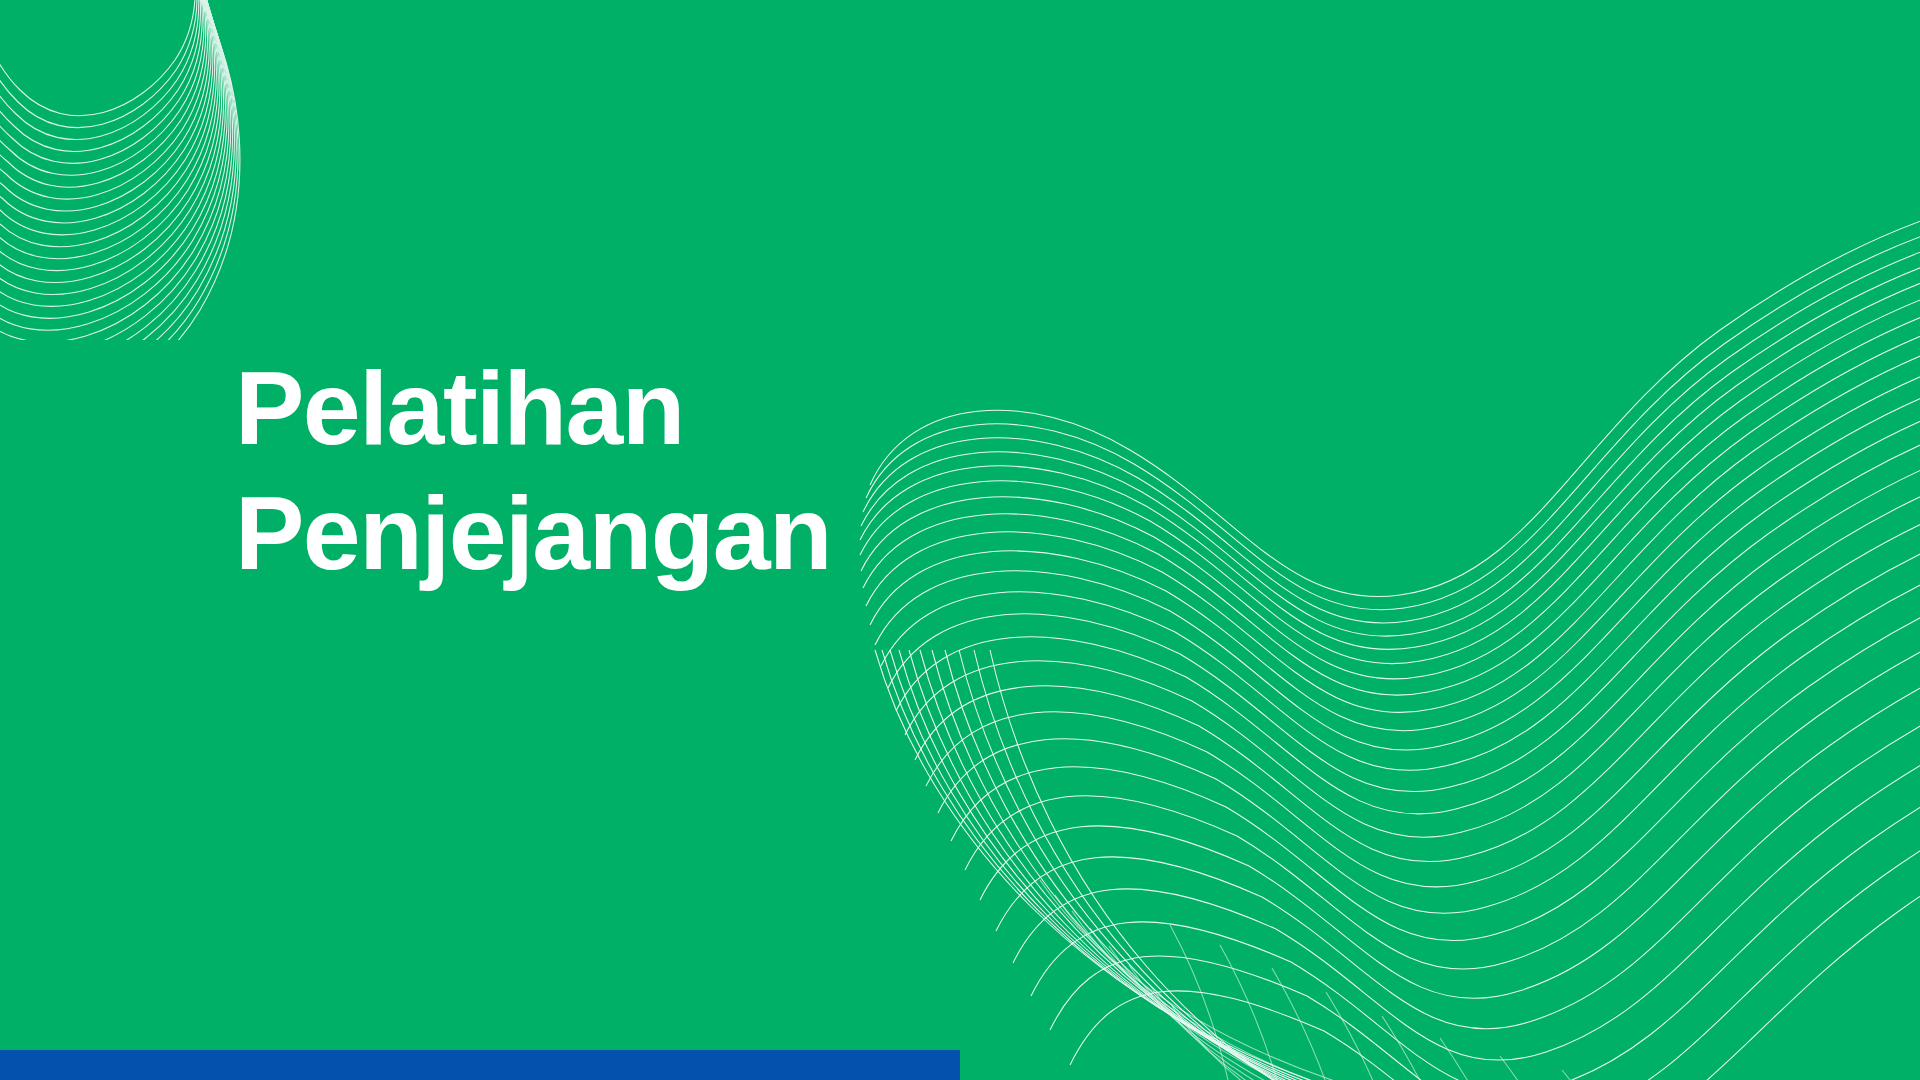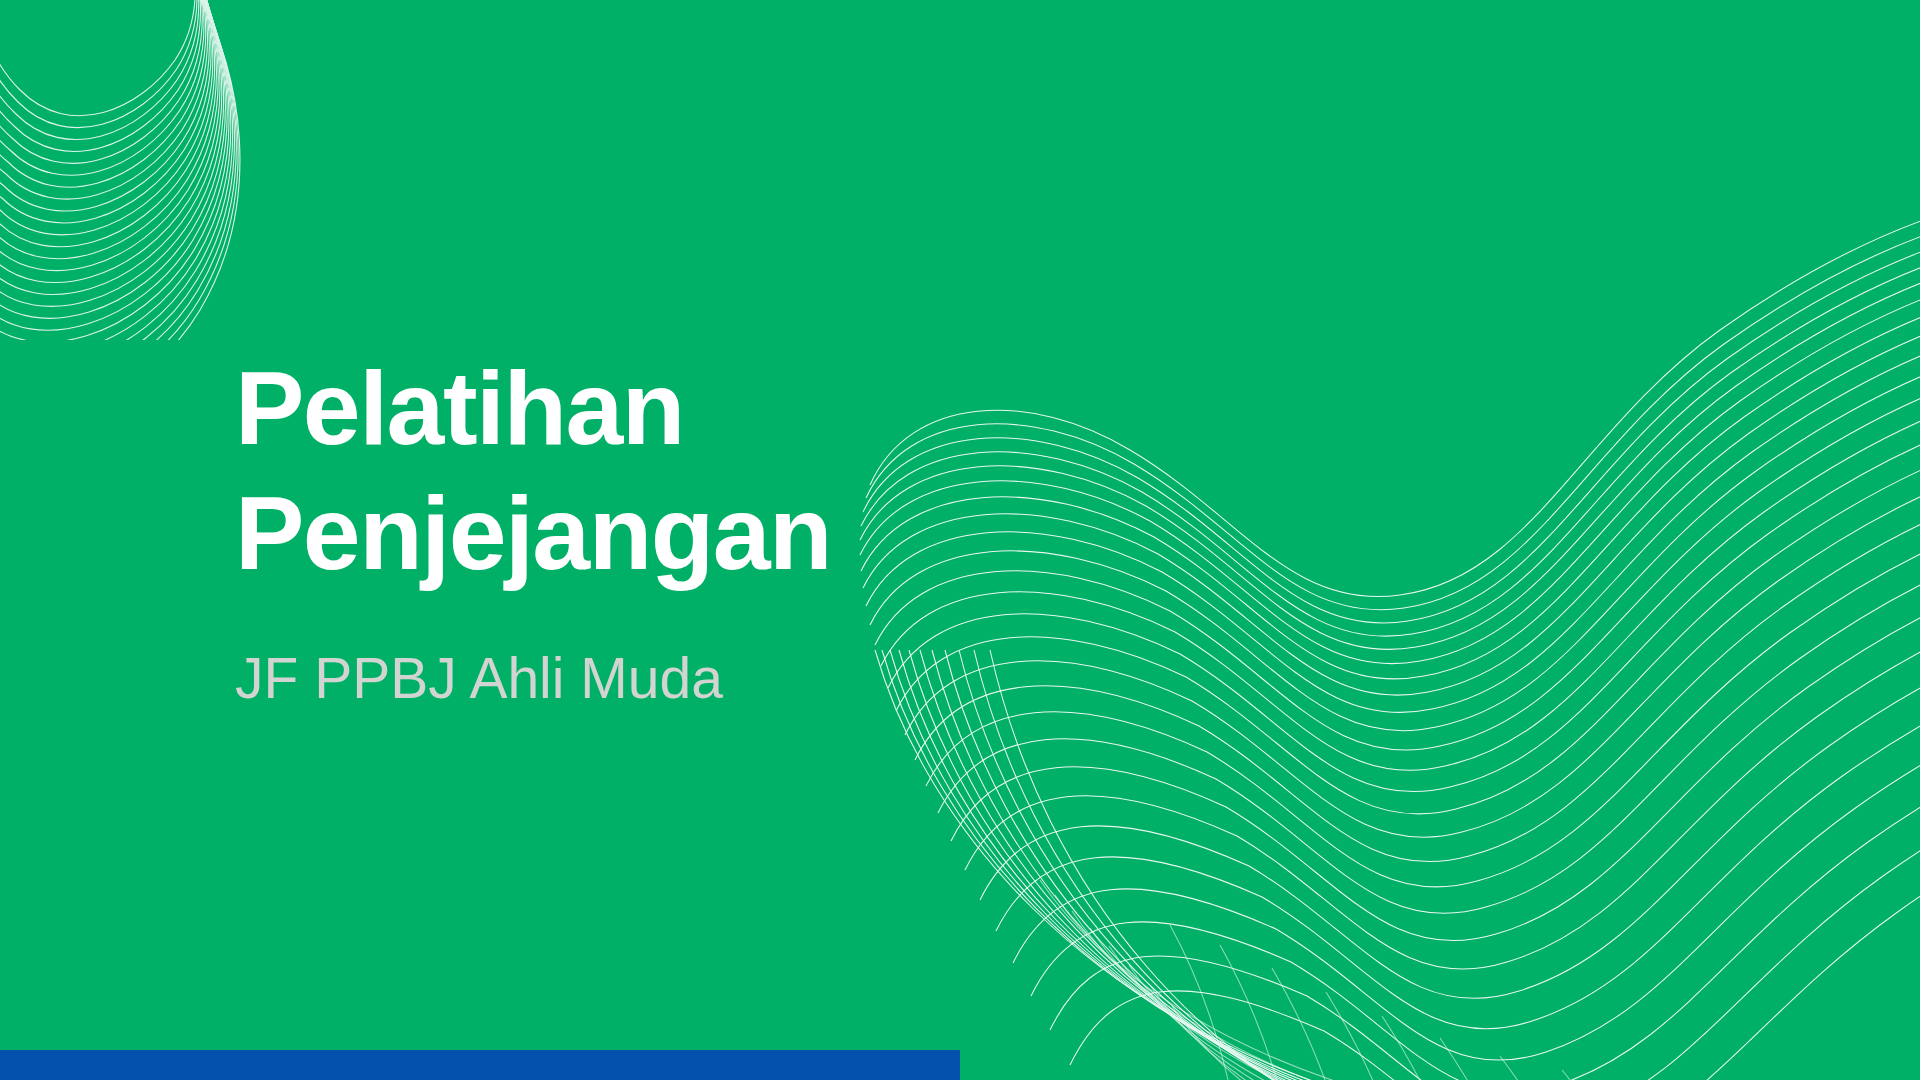--- a/index.html
+++ b/index.html
@@ -186,18 +186,17 @@
         <path d="M852 906 C 900 956, 938 1006, 968 1056" opacity="0.6"></path>
         <path d="M920 908 C 970 956, 1010 1006, 1042 1054" opacity="0.6"></path>
         <path d="M990 906 C 1042 954, 1084 1002, 1118 1050" opacity="0.6"></path>
       </g>
     </svg>
   </div>
 
   <div id="text-block">
     <h1 id="title">Pelatihan
 Penjejangan</h1>
-    <div id="subtitle">JF PPBJ Ahli Muda</div>
   </div>
 
   <div id="accent-bar"></div>
 
 </div>
 
 </body></html>

